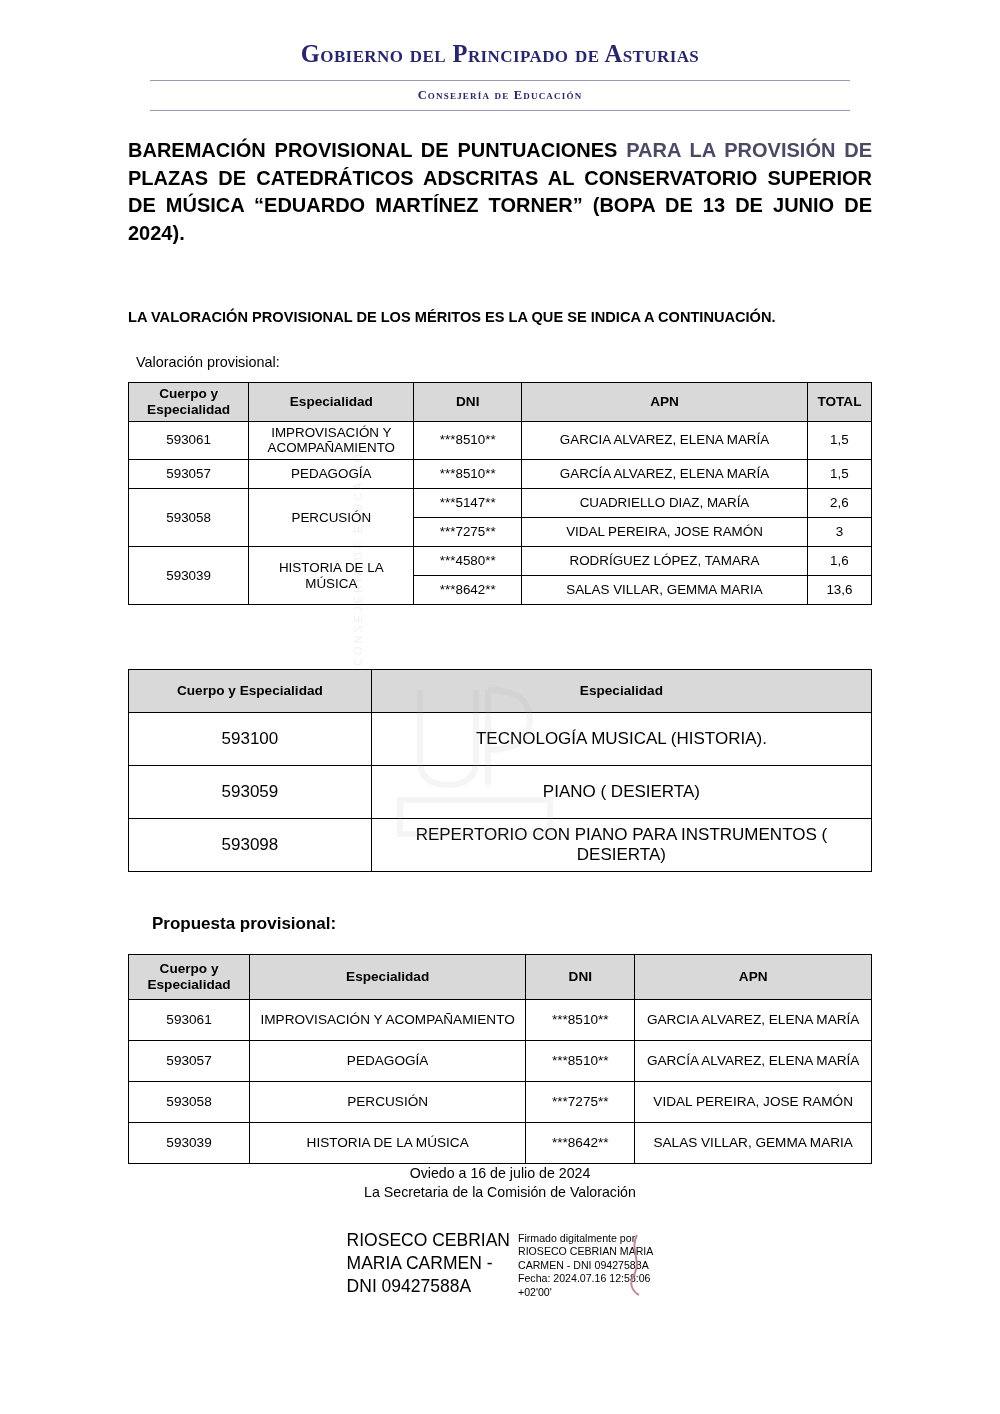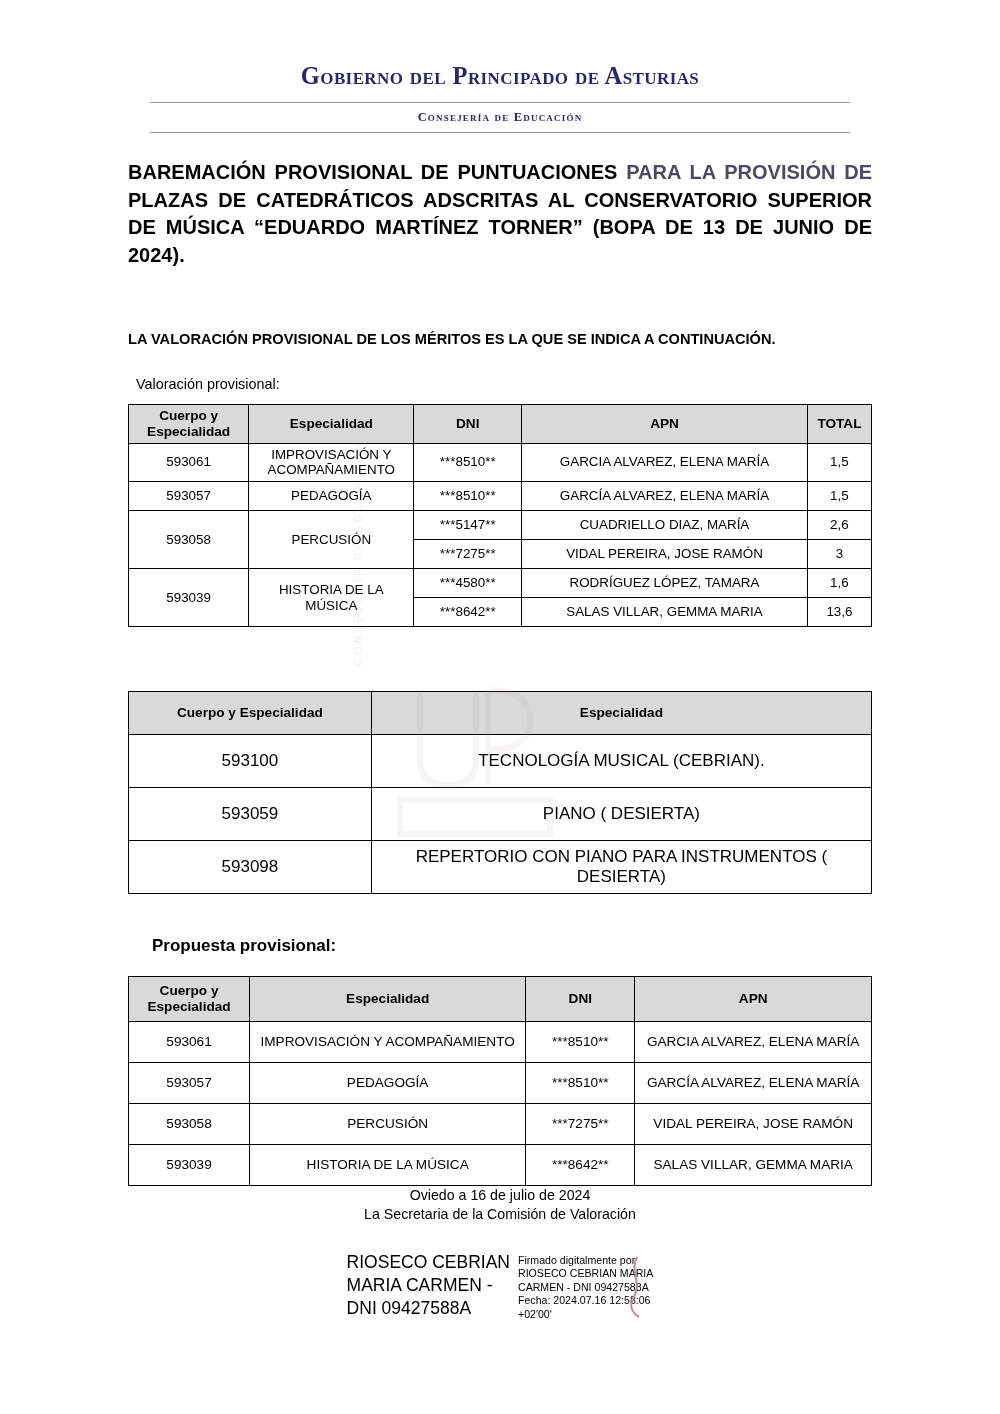--- a/index.html
+++ b/index.html
@@ -18,21 +18,21 @@
   .page {
     width: 1000px;
     height: 1414px;
     position: relative;
     box-sizing: border-box;
     padding: 0 128px;
   }
 
   
   .doc-header {
-    padding-top: 62px;
+    padding-top: 40px;
     text-align: center;
   }
   .gob-title {
     color: #27276b;
     font-family: "Liberation Serif", serif;
     font-size: 24.5px;
     letter-spacing: 0.4px;
     font-variant: small-caps;
     font-weight: bold;
     white-space: nowrap;
@@ -298,21 +298,21 @@
         </colgroup>
       <thead>
         <tr>
           <th>Cuerpo y Especialidad</th>
           <th>Especialidad</th>
         </tr>
       </thead>
       <tbody>
         <tr>
           <td>593100</td>
-          <td>TECNOLOGÍA MUSICAL (CEBRIAN).</td>
+          <td>TECNOLOGÍA MUSICAL (HISTORIA).</td>
         </tr>
         <tr>
           <td>593059</td>
           <td>PIANO ( DESIERTA)</td>
         </tr>
         <tr>
           <td>593098</td>
           <td>REPERTORIO CON PIANO PARA INSTRUMENTOS ( DESIERTA)</td>
         </tr>
       </tbody>

